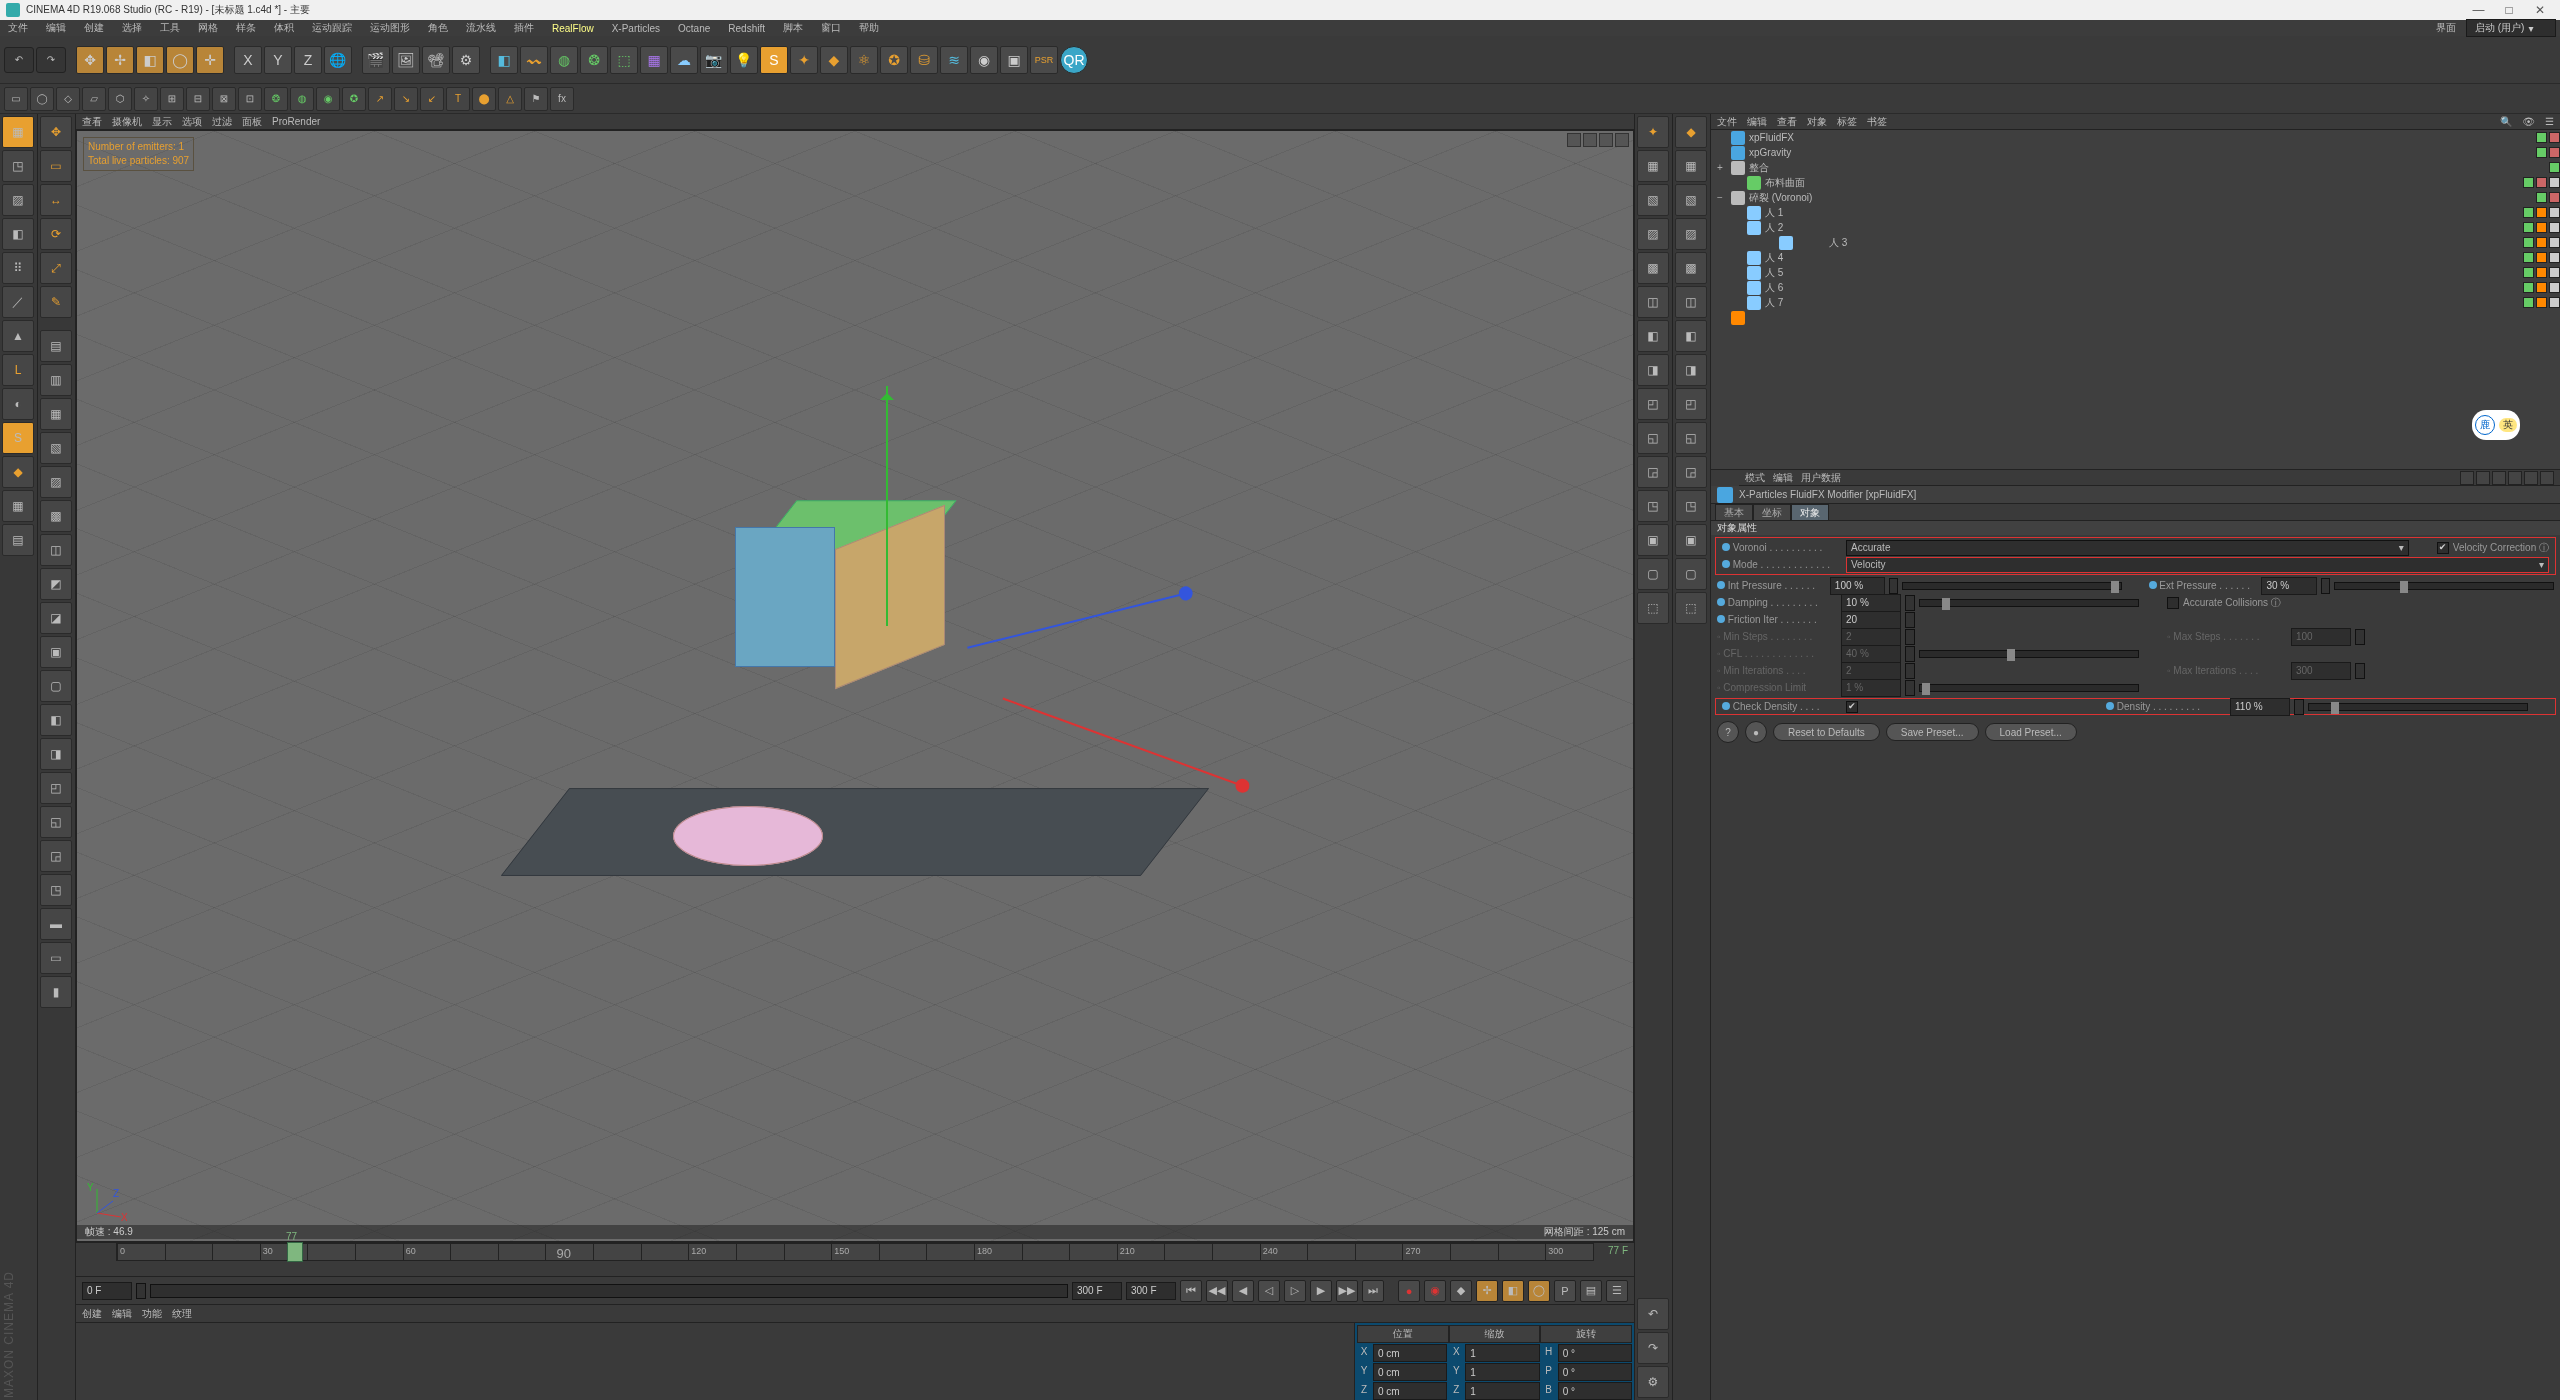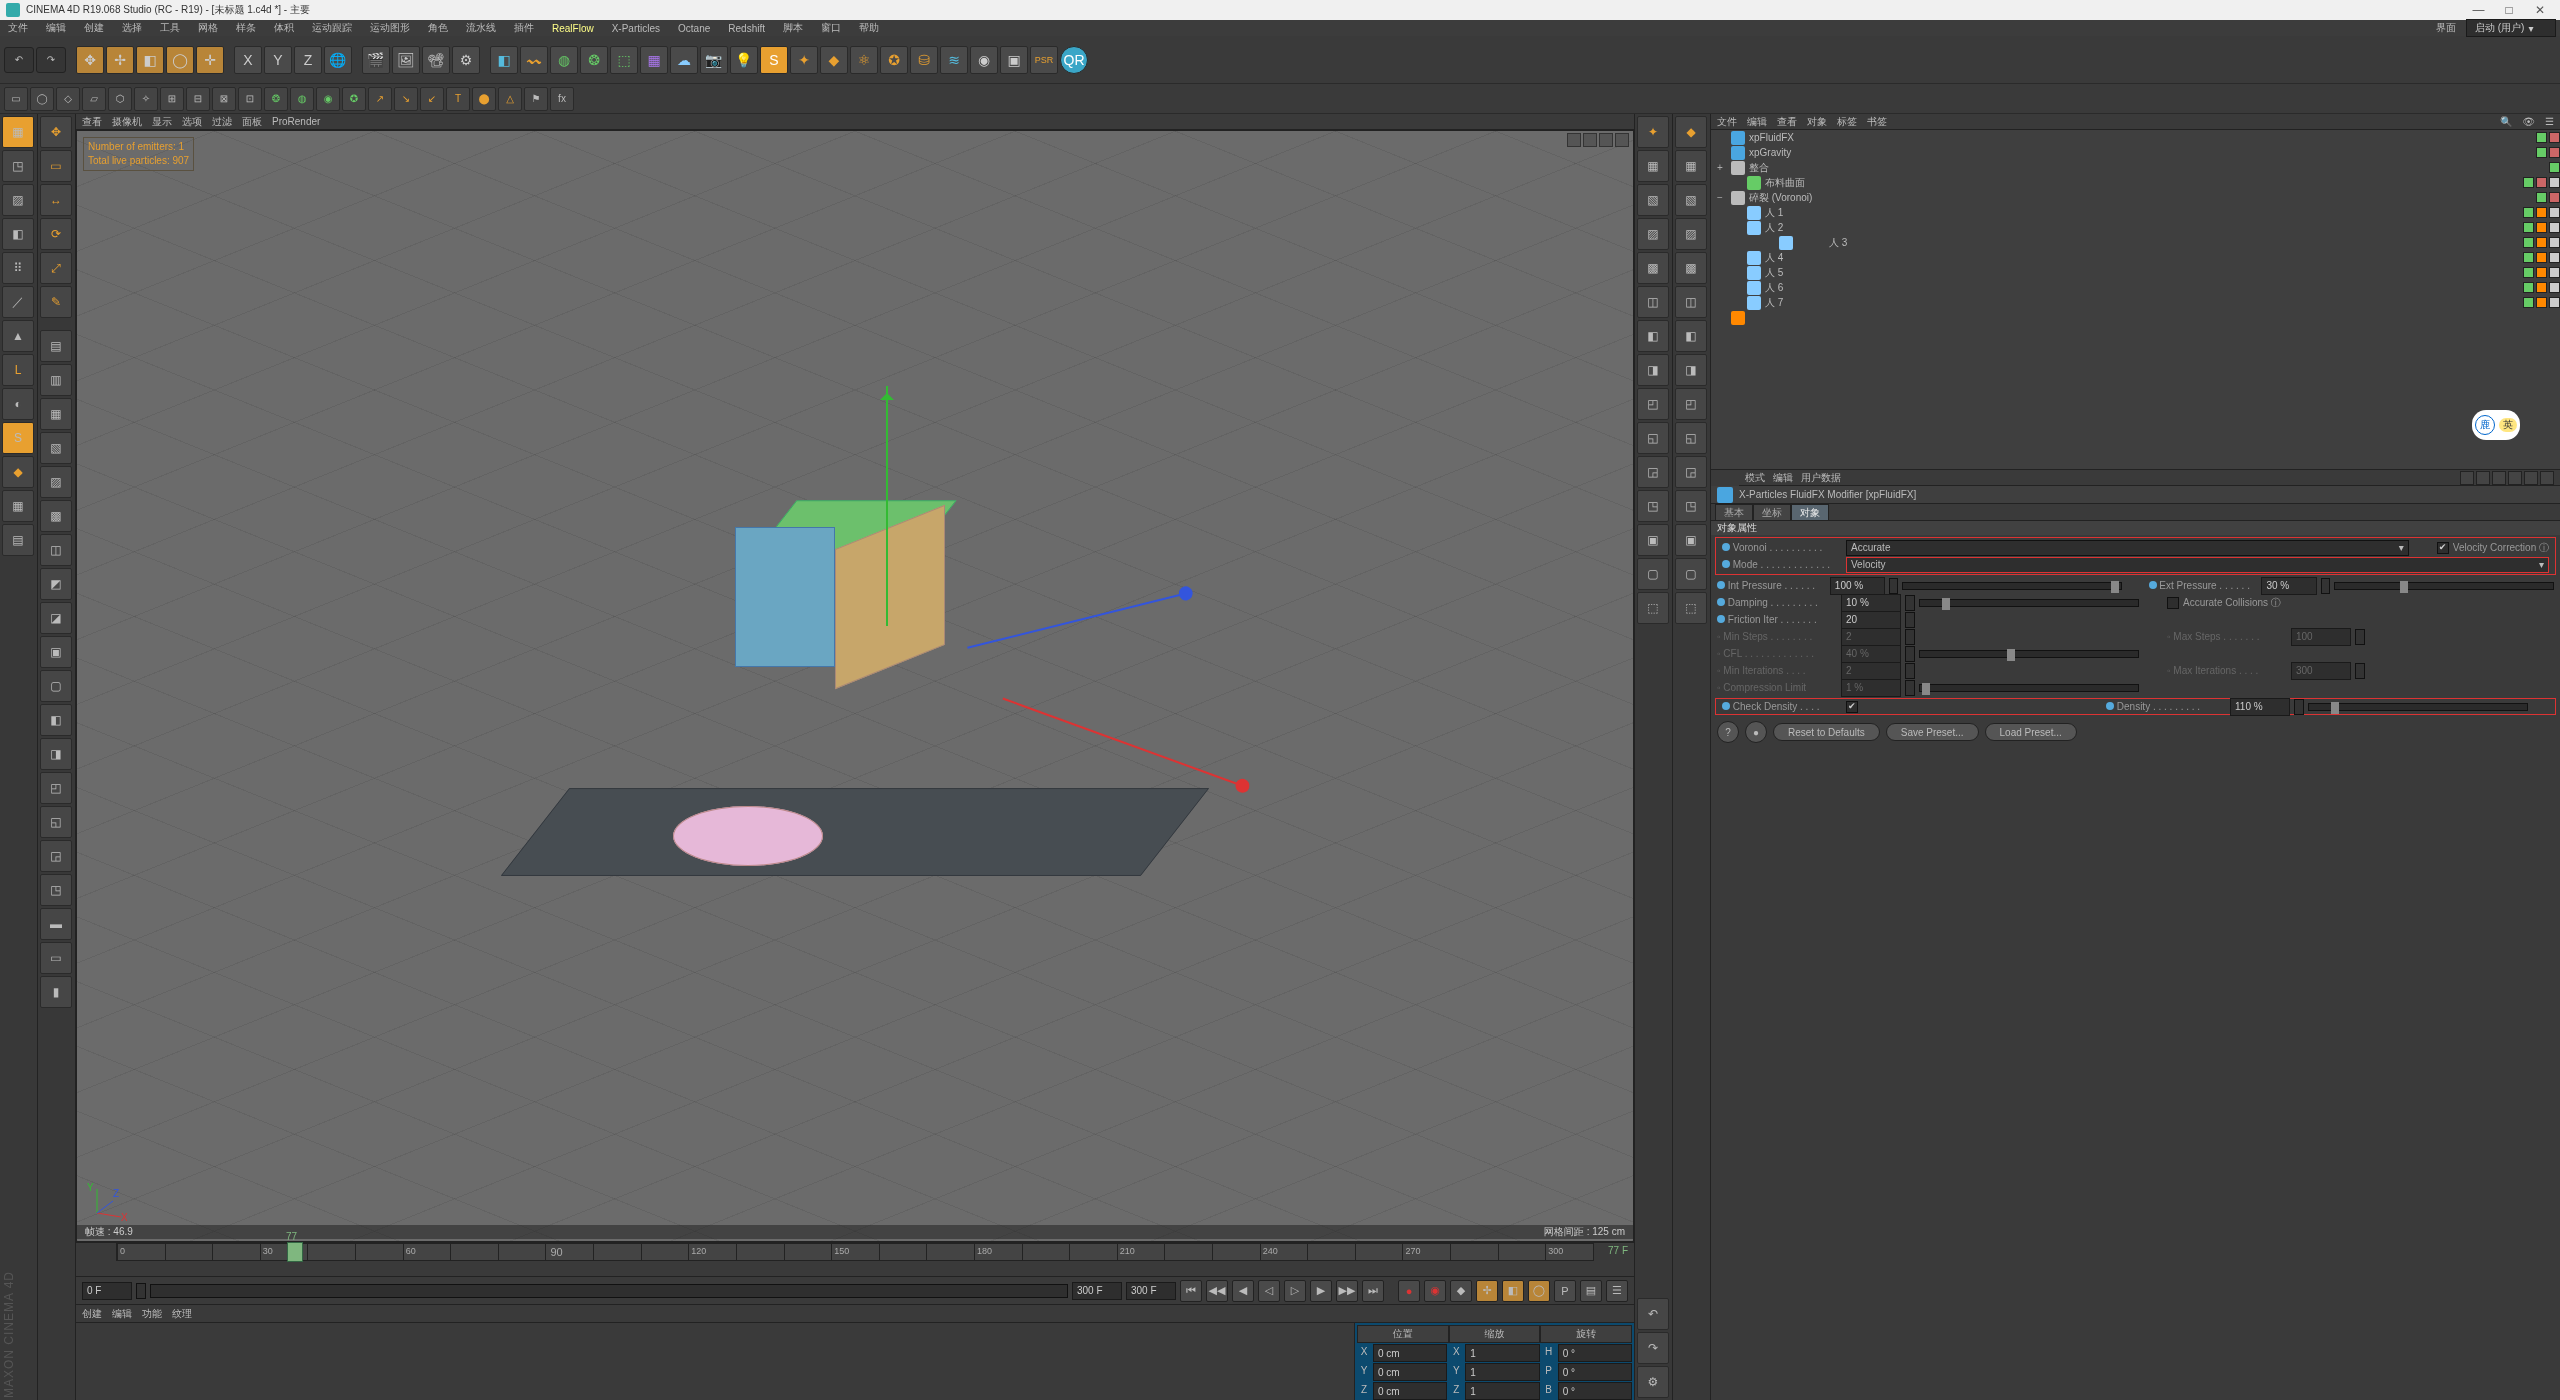--- a/index.html
+++ b/index.html
@@ -335,21 +335,21 @@
               <span style="position: absolute; top: 2px; left: 2px; color: rgb(170, 170, 170); font-size: 9px;">30</span>
             </div>
             <div style="flex: 1 1 0%; border-left: 1px solid rgb(34, 34, 34); position: relative; height: 100%;"></div>
             <div style="flex: 1 1 0%; border-left: 1px solid rgb(34, 34, 34); position: relative; height: 100%;"></div>
             <div style="flex: 1 1 0%; border-left: 1px solid rgb(34, 34, 34); position: relative; height: 100%;">
               <span style="position: absolute; top: 2px; left: 2px; color: rgb(170, 170, 170); font-size: 9px;">60</span>
             </div>
             <div style="flex: 1 1 0%; border-left: 1px solid rgb(34, 34, 34); position: relative; height: 100%;"></div>
             <div style="flex: 1 1 0%; border-left: 1px solid rgb(34, 34, 34); position: relative; height: 100%;"></div>
             <div style="flex: 1 1 0%; border-left: 1px solid rgb(34, 34, 34); position: relative; height: 100%;">
-              <span style="position: absolute; top: 2px; left: 4px; color: rgb(170, 170, 170); font-size: 11px;">90</span>
+              <span style="position: absolute; top: 2px; left: 10px; color: rgb(170, 170, 170); font-size: 13px;">90</span>
             </div>
             <div style="flex: 1 1 0%; border-left: 1px solid rgb(34, 34, 34); position: relative; height: 100%;"></div>
             <div style="flex: 1 1 0%; border-left: 1px solid rgb(34, 34, 34); position: relative; height: 100%;"></div>
             <div style="flex: 1 1 0%; border-left: 1px solid rgb(34, 34, 34); position: relative; height: 100%;">
               <span style="position: absolute; top: 2px; left: 2px; color: rgb(170, 170, 170); font-size: 9px;">120</span>
             </div>
             <div style="flex: 1 1 0%; border-left: 1px solid rgb(34, 34, 34); position: relative; height: 100%;"></div>
             <div style="flex: 1 1 0%; border-left: 1px solid rgb(34, 34, 34); position: relative; height: 100%;"></div>
             <div style="flex: 1 1 0%; border-left: 1px solid rgb(34, 34, 34); position: relative; height: 100%;">
               <span style="position: absolute; top: 2px; left: 2px; color: rgb(170, 170, 170); font-size: 9px;">150</span>

